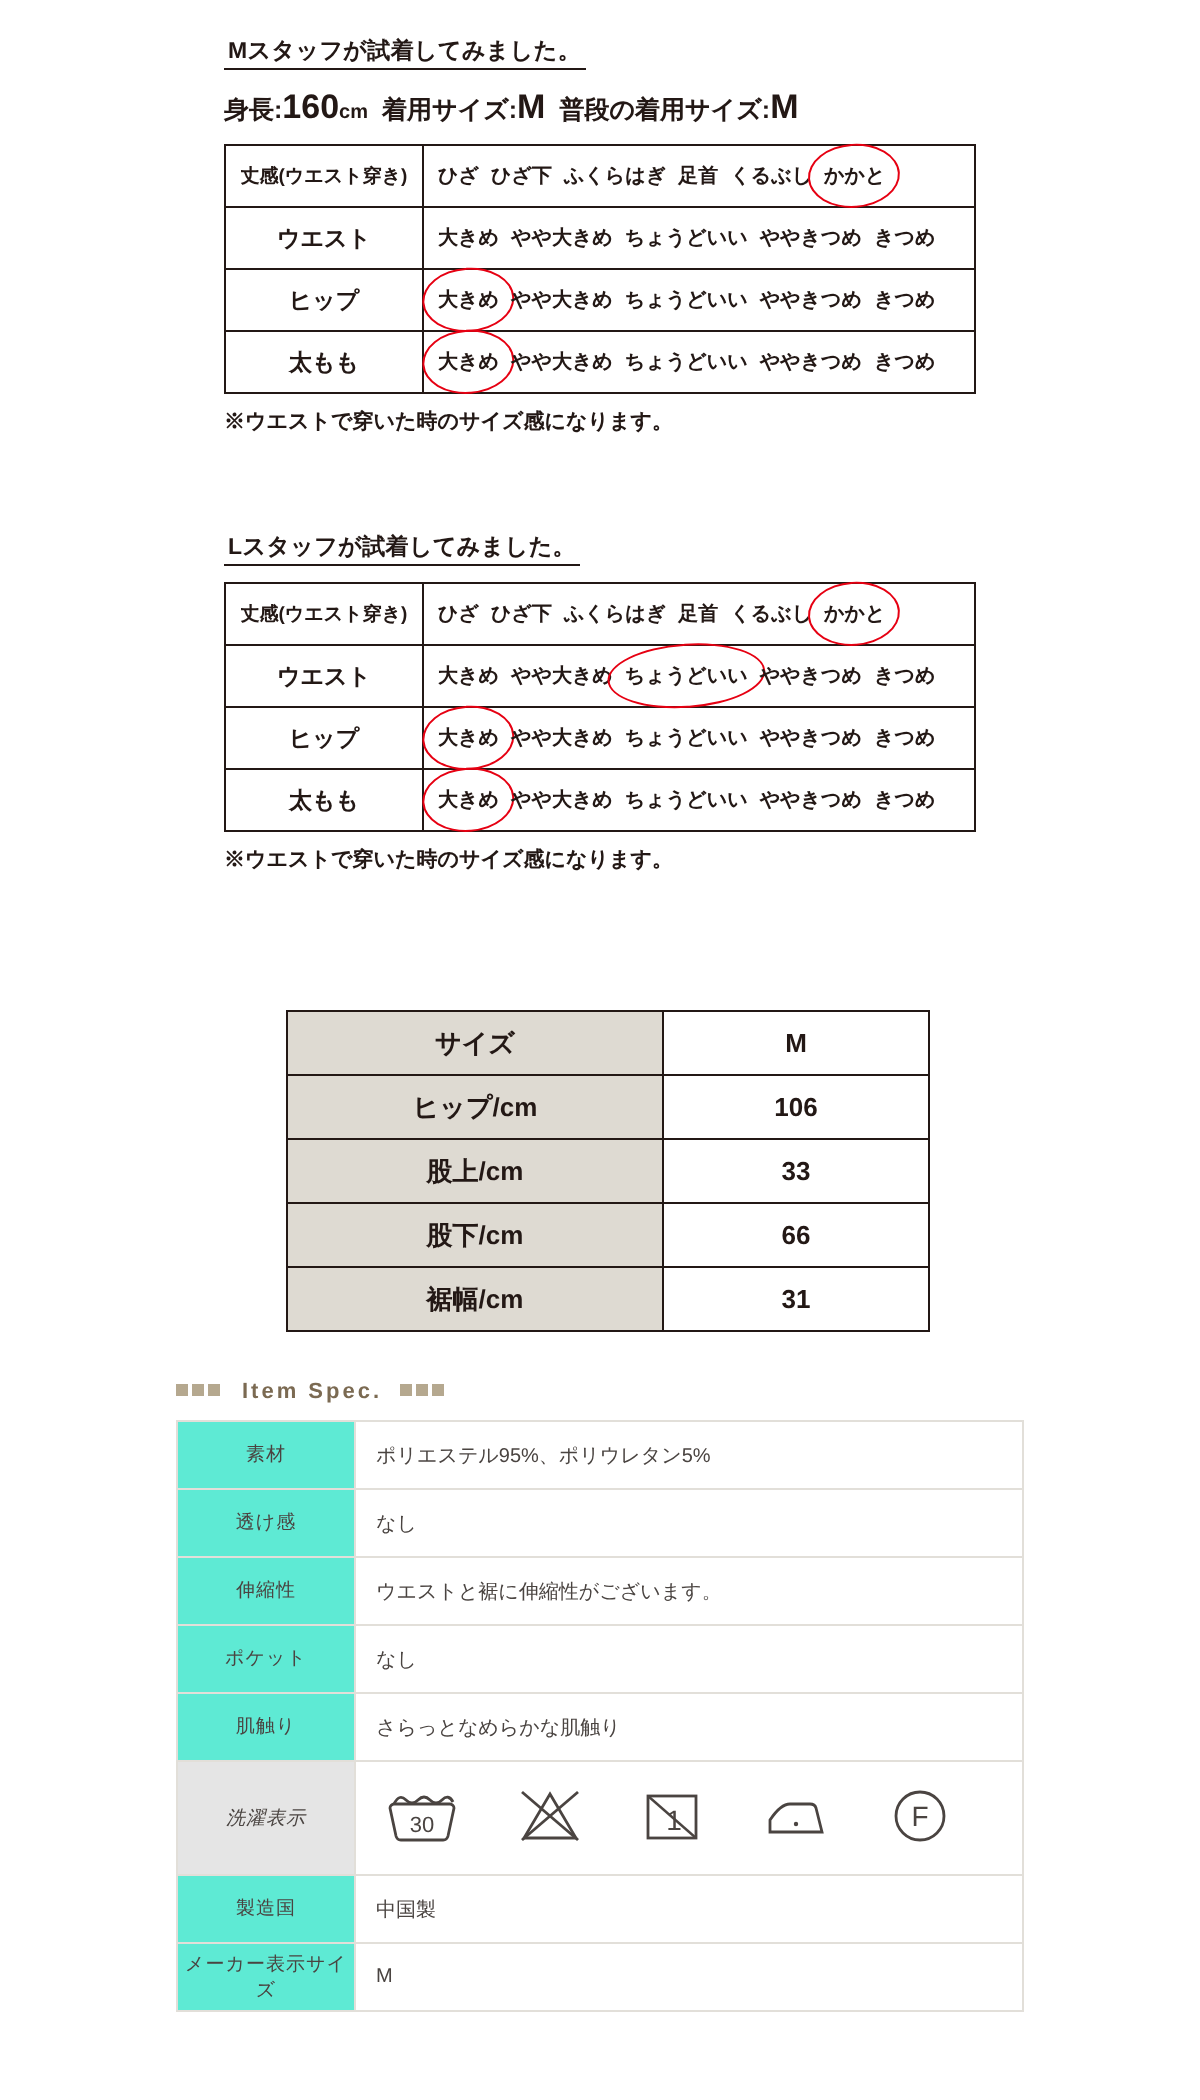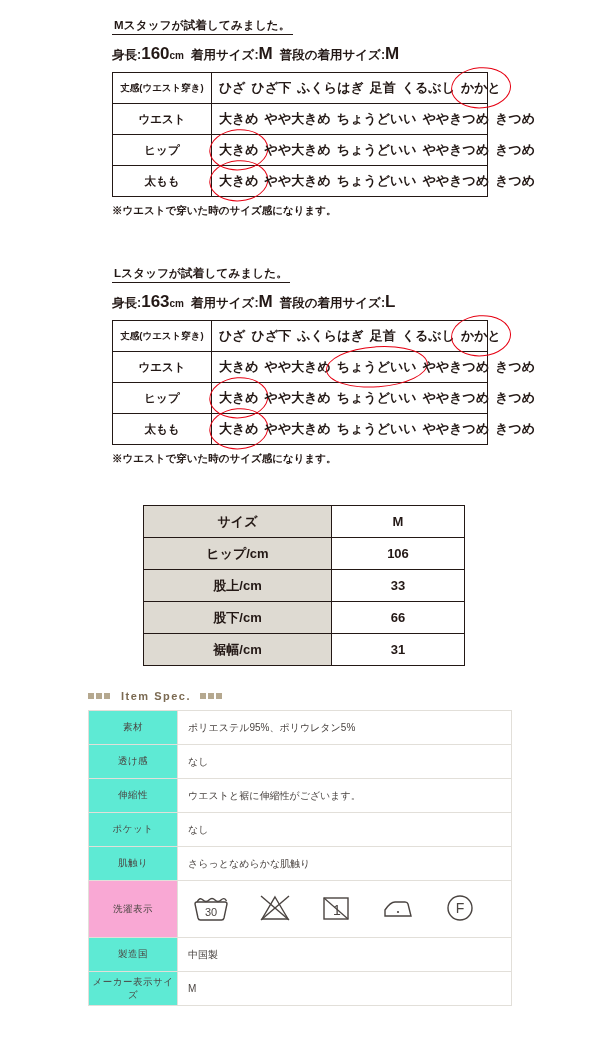--- a/index.html
+++ b/index.html
@@ -59,21 +59,21 @@
   }
   table.fit td.lbl {
     width: 98px;
     text-align: center;
     font-size: 11.5px;
     font-weight: bold;
   }
   table.fit td.lbl.small { font-size: 9.5px; }
   table.fit td.opts {
     padding-left: 7px;
-    font-size: 13px;
+    font-size: 10px;
     font-weight: bold;
     white-space: nowrap;
   }
   table.fit td.opts span { display: inline-block; margin-right: 6px; position: relative; }
   .note {
     margin-left: 112px;
     margin-top: 7px;
     font-size: 10.5px;
     font-weight: bold;
   }
@@ -155,21 +155,21 @@
   }
   table.spec td.k {
     width: 88px;
     background: #5eead4;
     text-align: center;
     padding: 0;
     font-size: 9.5px;
     letter-spacing: 0.5px;
   }
   table.spec tr.wash td { height: 56px; }
-  table.spec tr.wash td.k { background: #f9a8d4; }
+  table.spec tr.wash td.k { background: #e5e5e5; font-style: italic; }
 
   .wash-icons {
     display: flex;
     align-items: center;
     gap: 28px;
     padding-left: 4px;
   }
 </style>
 </head>
 <body>
@@ -207,23 +207,20 @@
           <span class="circled">大きめ</span><span>やや大きめ</span><span>ちょうどいい</span><span>ややきつめ</span><span>きつめ</span>
         </td>
       </tr>
     </tbody>
       </table>
     <div class="note">※ウエストで穿いた時のサイズ感になります。</div>
   </div>
 
   <div class="staff-block" style="top:266px;">
     <div class="staff-title">Lスタッフが試着してみました。</div>
-    <div class="staff-meta">
-      <span>身長:</span><span class="big">163</span><span class="unit">cm</span><span class="sep"></span><span>着用サイズ:</span><span class="big">M</span><span class="sep"></span><span>普段の着用サイズ:</span><span class="big">L</span>
-    </div>
     <table class="fit">
       <tbody>
           <tr>
         <td class="lbl small">丈感(ウエスト穿き)</td>
         <td class="opts">
           <span>ひざ</span><span>ひざ下</span><span>ふくらはぎ</span><span>足首</span><span>くるぶし</span><span class="circled">かかと</span>
         </td>
       </tr>
       <tr>
         <td class="lbl">ウエスト</td>

